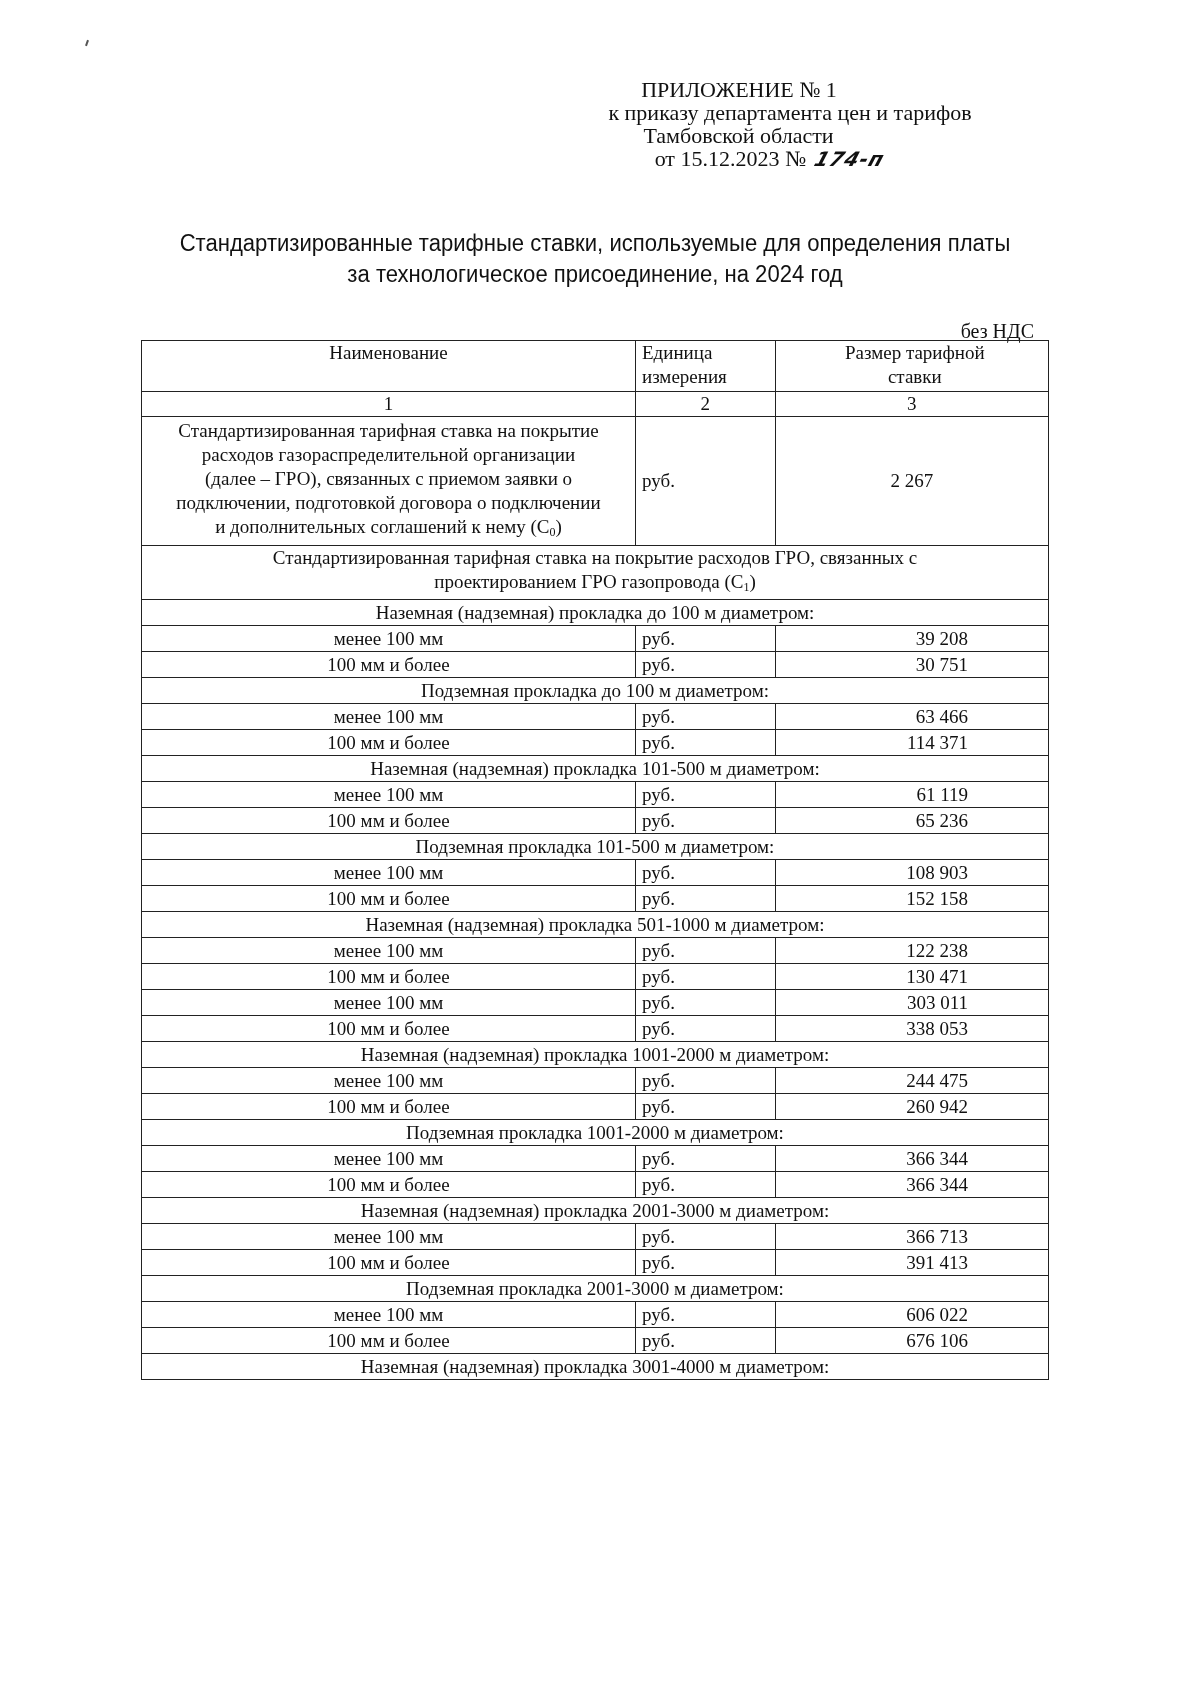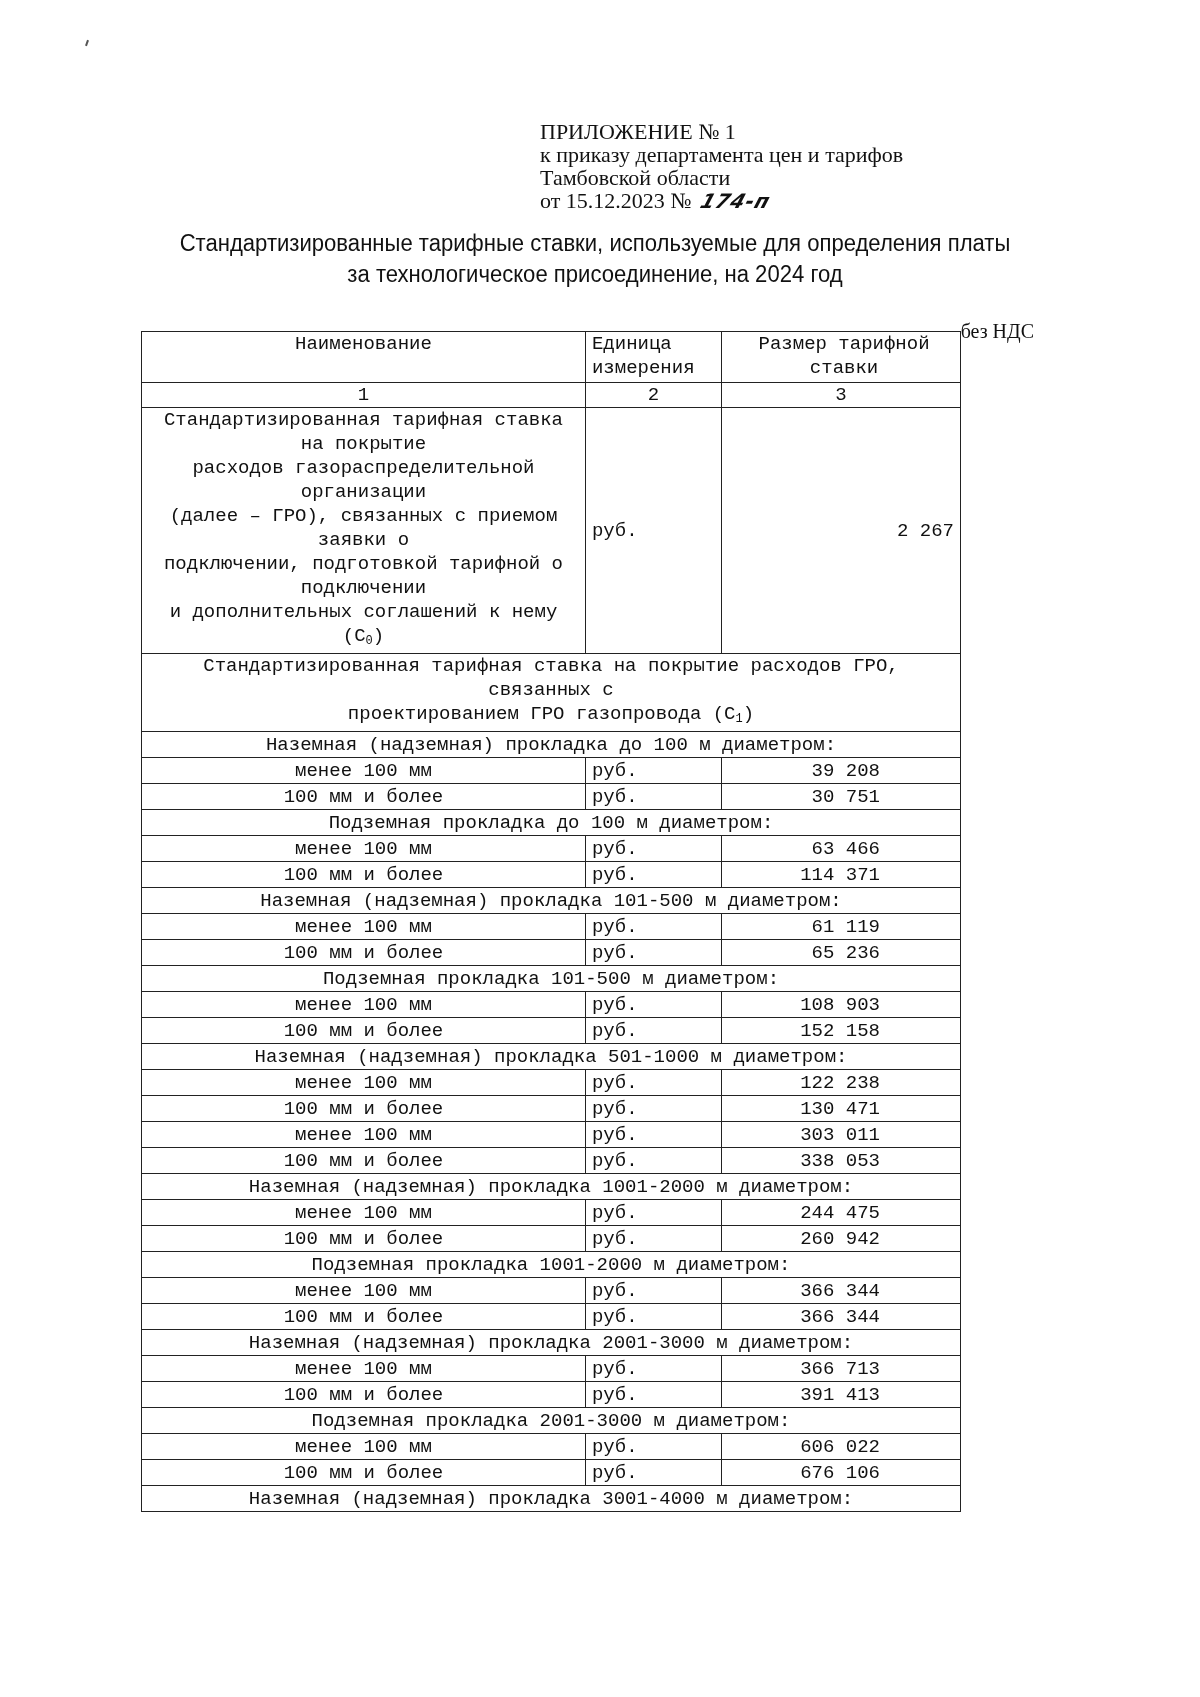--- a/index.html
+++ b/index.html
@@ -3,24 +3,23 @@
 <meta charset="utf-8">
 <style>
   html, body { margin: 0; padding: 0; background: #ffffff; }
   body {
     width: 1200px; height: 1697px; position: relative; overflow: hidden;
     font-family: "DejaVu Serif", "Liberation Serif", serif;
     color: #111111;
   }
   .stray-mark { position: absolute; left: 86px; top: 40px; width: 2px; height: 6px; background: #555; transform: rotate(20deg); }
   .appendix {
-    position: absolute; left: 540px; top: 78px; width: 460px;
-    text-align: left; font-size: 22px; line-height: 23px;
+    position: absolute; left: 560px; top: 78px; width: 460px;
+    text-align: center; font-size: 22px; line-height: 23px;
     font-family: "Liberation Serif", serif;
-    margin-top: 42px;
   }
   .appendix .l1 { padding-right: 102px; }
   .appendix .l2 { padding-right: 0; }
   .appendix .l3 { padding-right: 103px; }
   .appendix .l4 { padding-right: 41px; }
   .appendix .sig {
     display: inline-block; font-style: italic; font-weight: bold;
     font-family: "DejaVu Sans", sans-serif; font-size: 20px;
     transform: skewX(-18deg); letter-spacing: 1px; margin-left: 4px;
   }
@@ -28,38 +27,38 @@
     position: absolute; left: 130px; top: 228px; width: 930px;
     text-align: center; font-size: 23px; line-height: 31px;
     font-family: "Liberation Sans Narrow", "Liberation Sans", sans-serif;
     transform: scaleX(0.96);
   }
   .vat-note {
     position: absolute; right: 166px; top: 320px; font-size: 20px;
     font-family: "Liberation Serif", serif;
   }
   table.tariffs {
-    position: absolute; left: 141px; top: 331px; width: 820px;
+    position: absolute; left: 141px; top: 340px; width: 908px;
     border-collapse: collapse;
-    font-family: Liberation Mono, monospace;
+    font-family: Liberation Serif, serif;
     font-size: 19px; line-height: 24px;
     transform-origin: left top;
   }
   table.tariffs td, table.tariffs th {
     border: 1.5px solid #222; padding: 0 6px; font-weight: normal;
     vertical-align: middle;
   }
   table.tariffs .c1 { width: 532px; text-align: center; }
   table.tariffs .c2 { width: 134px; text-align: left; }
   table.tariffs .c3 { width: 214px; text-align: right; padding-right: 80px; }
   table.tariffs th.c3 { text-align: center; padding-right: 6px; padding-left: 12px; }
   table.tariffs th { vertical-align: top; height: 50px; }
   table.tariffs tr.nums td { height: 24px; text-align: center; padding-right: 6px; }
   table.tariffs tr.c0 td { height: 128px; }
-  table.tariffs tr.c0 td.c3 { text-align: right; padding-right: 6px; }
+  table.tariffs tr.c0 td.c3 { text-align: center; padding-right: 6px; }
   table.tariffs tr.section td { text-align: center; height: 48px; margin-top: 28px; }
   table.tariffs tr.group td { text-align: center; height: 25px; }
   table.tariffs tr.item td { height: 25px; }
   .sub { font-size: 12px; vertical-align: -3px; }
 </style>
 </head>
 <body>
 
 <div class="stray-mark"></div>
 
@@ -100,21 +99,21 @@
     <tr class="nums">
       <td class="c1">1</td>
       <td class="c2">2</td>
       <td class="c3">3</td>
     </tr>
     <tr class="c0">
       <td class="c1">
         <div>Стандартизированная тарифная ставка на покрытие</div>
         <div>расходов газораспределительной организации</div>
         <div>(далее – ГРО), связанных с приемом заявки о</div>
-        <div>подключении, подготовкой тарифной о подключении</div>
+        <div>подключении, подготовкой договора о подключении</div>
         <div><span>и дополнительных соглашений к нему (C</span><span class="sub">0</span>)</div>
       </td>
       <td class="c2">руб.</td>
       <td class="c3">2 267</td>
     </tr>
     <tr class="section">
       <td colspan="3">
         <div>Стандартизированная тарифная ставка на покрытие расходов ГРО, связанных с</div>
         <div><span>проектированием ГРО газопровода (C</span><span class="sub">1</span>)</div>
       </td>

